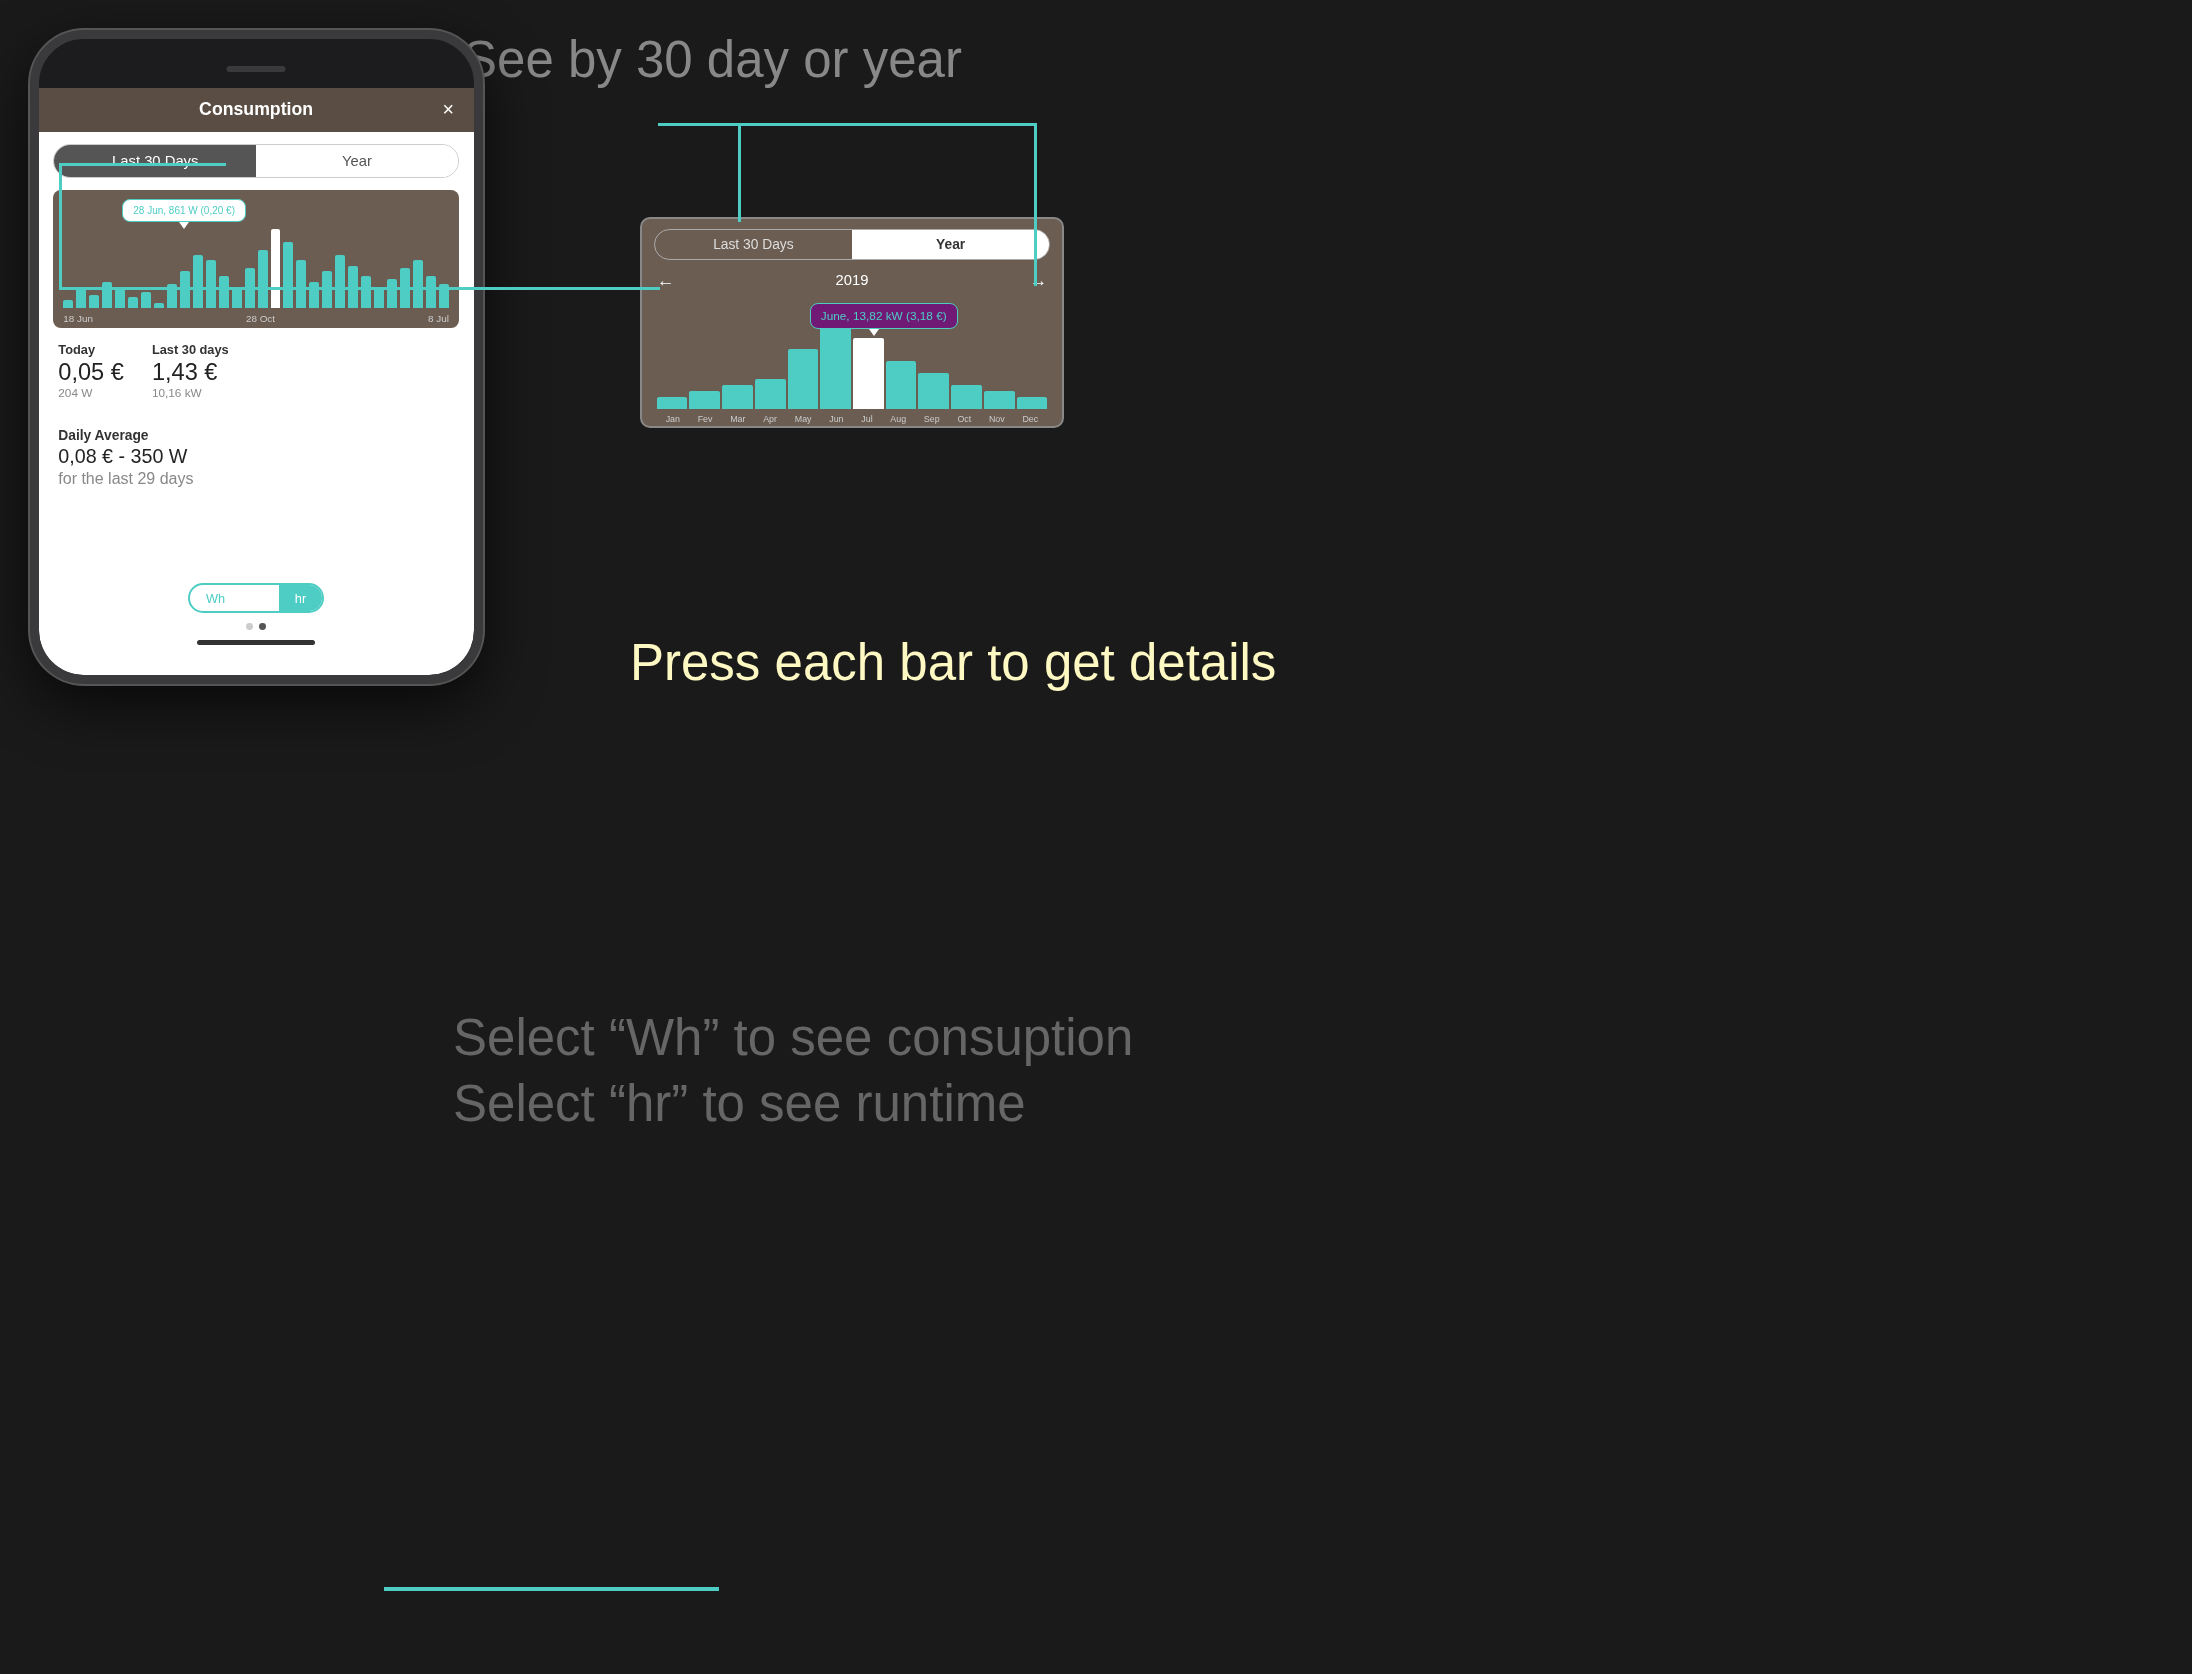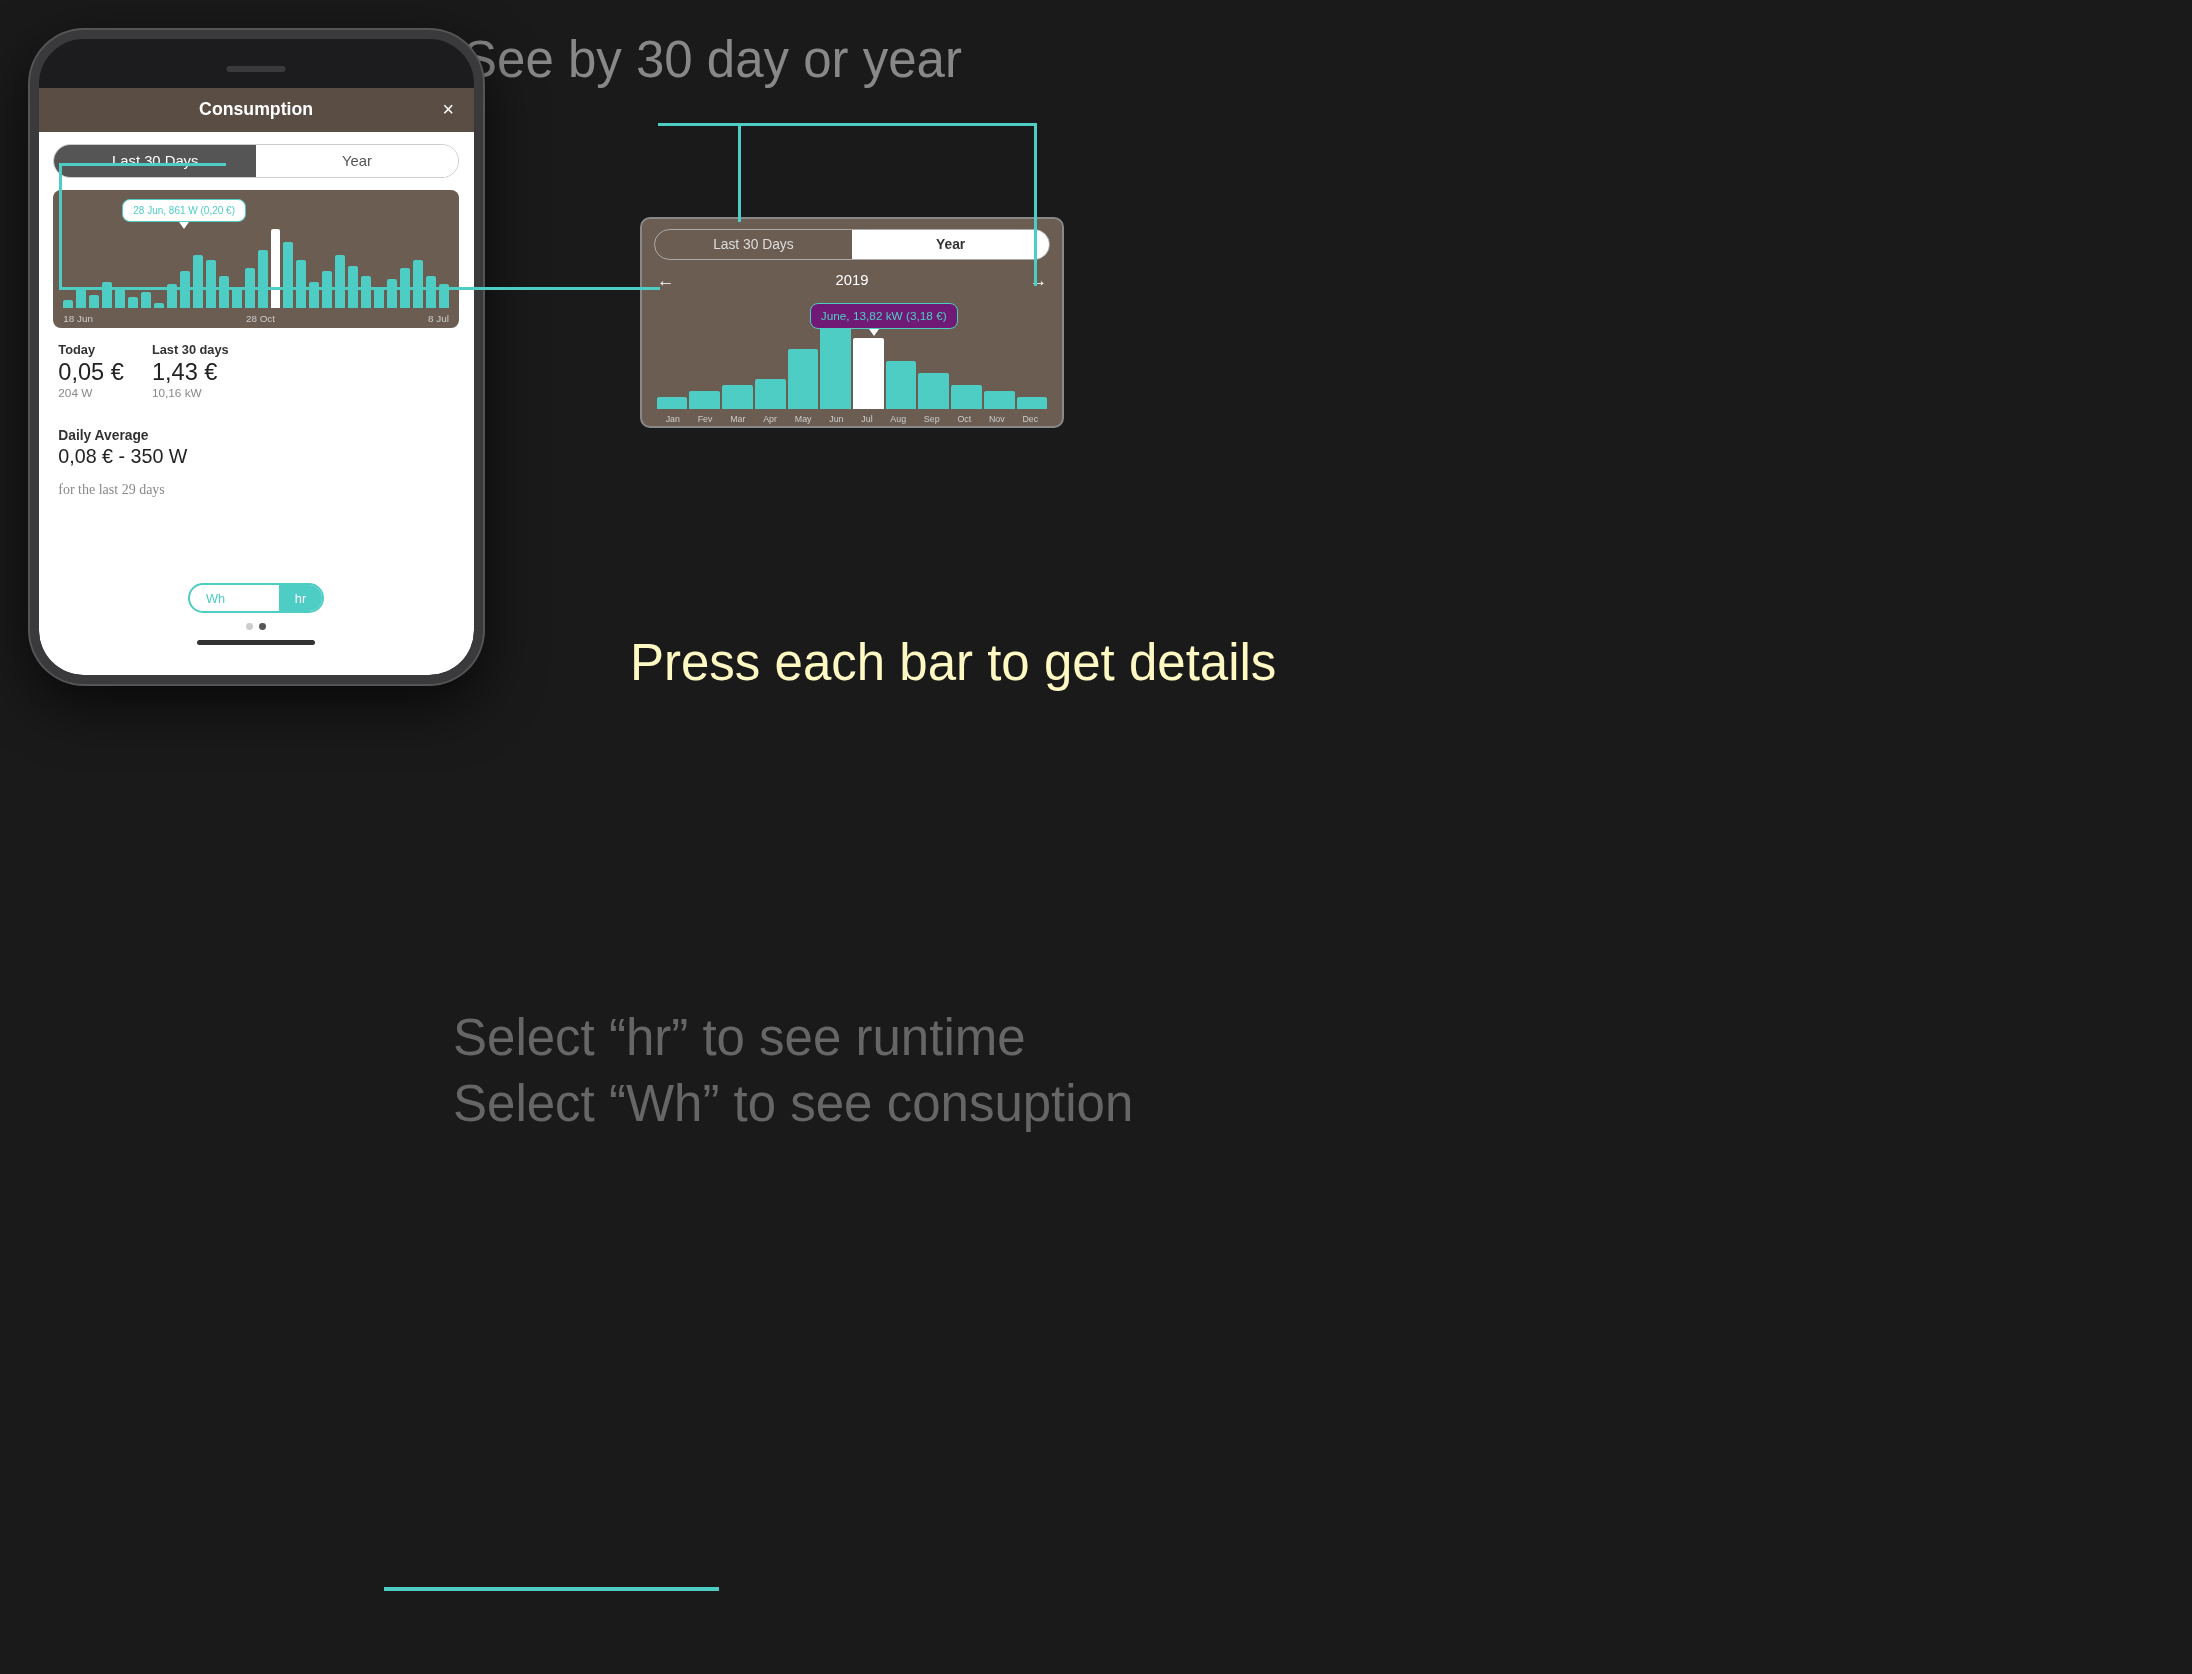--- a/index.html
+++ b/index.html
@@ -198,24 +198,23 @@
       font-weight: 700;
       color: #333;
       margin-top: 9.9px;
     }
     .daily-avg-value {
       font-size: 19.7px;
       color: #222;
       margin-top: 2px;
     }
     .daily-avg-sub {
-      font-size: 14px;
+      font-size: 16px;
       color: #888;
-      margin-top: 14px;
-      font-family: Liberation Serif, serif;
+      margin-top: 2px;
     }
 
     
     .phone-bottom {
       position: absolute;
       bottom: 29.6px;
       left: 0;
       right: 0;
       display: flex;
       flex-direction: column;
@@ -586,16 +585,16 @@
       </div>
   </div>
 </div>
 
 <div class="text-press-bar">
   <span>Press each bar
 to get details</span>
 </div>
 
 <div class="text-select">
+  <div>Select “Wh” to see consuption</div>
   <div>Select “hr” to see runtime</div>
-  <div>Select “Wh” to see consuption</div>
 </div>
 
 
 </body></html>

